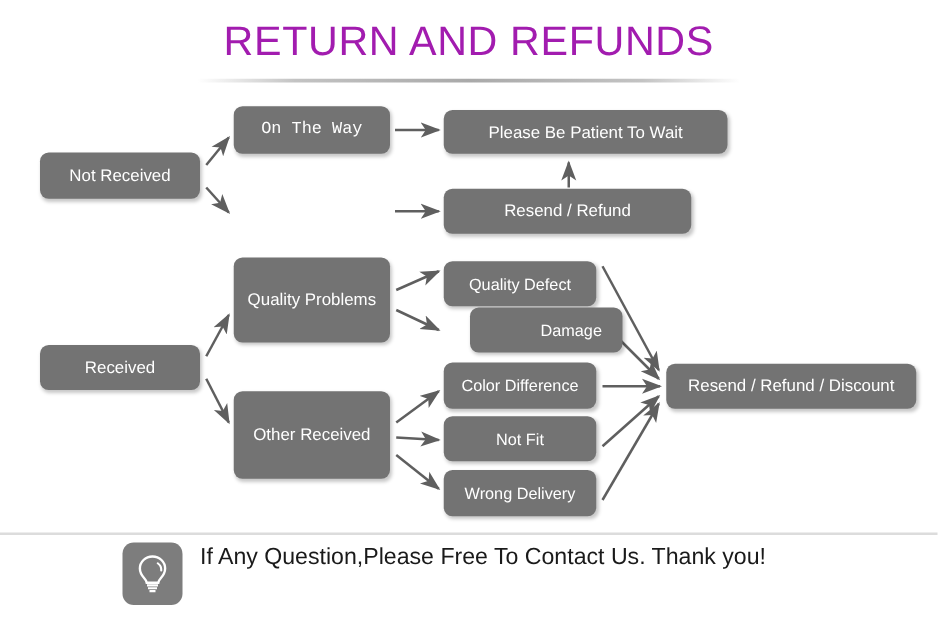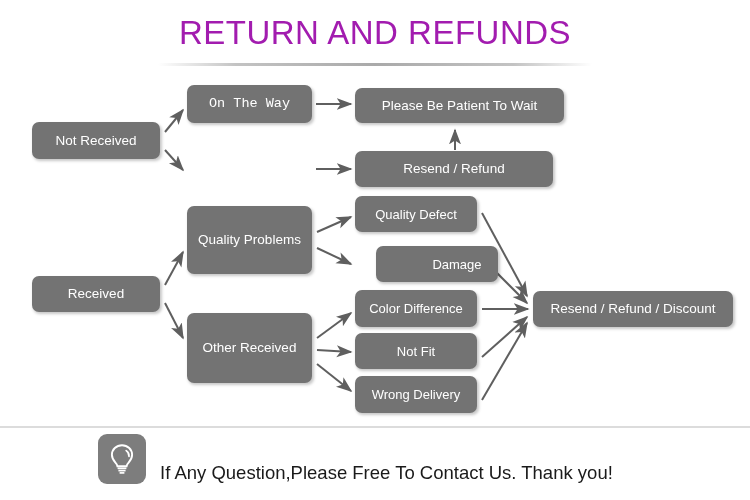--- a/index.html
+++ b/index.html
@@ -85,21 +85,21 @@
     top: 426px;
     width: 750px;
     height: 2px;
     background: #dcdcdc;
   }
   .footer {
     position: absolute;
     left: 98px;
     top: 434px;
     display: flex;
-    align-items: flex-end;
+    align-items: flex-start;
   }
   .bulb-badge {
     width: 48px;
     height: 50px;
     background: #7d7d7d;
     border-radius: 9px;
     display: flex;
     align-items: center;
     justify-content: center;
     flex: 0 0 auto;
@@ -153,31 +153,31 @@
       <line x1="482" y1="357" x2="527" y2="317"></line>
       <line x1="482" y1="400" x2="527" y2="323"></line>
     </g>
   </svg>
 
   <div class="node" style="left:32px; top:122px; width:128px; height:37px;">Not Received</div>
 
   <div class="node" style="left:187px; top:85px; width:125px; height:38px;font-family:Liberation Mono, monospace;">On The Way</div>
 
 
-  <div class="node" style="left:355px; top:88px; width:209px; height:35px;">Please Be Patient To Wait</div>
+  <div class="node" style="left:355px; top:88px; width:227px; height:35px;">Please Be Patient To Wait</div>
 
   <div class="node" style="left:32px; top:276px; width:128px; height:36px;">Received</div>
 
   <div class="node" style="left:355px; top:151px; width:198px; height:36px;">Resend / Refund</div>
 
   <div class="node" style="left:187px; top:206px; width:125px; height:68px;">Quality Problems</div>
 
   <div class="node" style="left:187px; top:313px; width:125px; height:70px;">Other Received</div>
 
-  <div class="node small" style="left:355px; top:196px; width:122px; height:36px;">Quality Defect</div>
+  <div class="node small" style="left:355px; top:209px; width:122px; height:36px;">Quality Defect</div>
 
   <div class="node small" style="left:376px; top:246px; width:122px; height:36px;padding-left:40px;">Damage</div>
 
   <div class="node small" style="left:355px; top:290px; width:122px; height:37px;">Color Difference</div>
 
   <div class="node small" style="left:355px; top:333px; width:122px; height:36px;">Not Fit</div>
 
   <div class="node small" style="left:355px; top:376px; width:122px; height:37px;">Wrong Delivery</div>
 
   <div class="node" style="left:533px; top:291px; width:200px; height:36px;">Resend / Refund / Discount</div>

